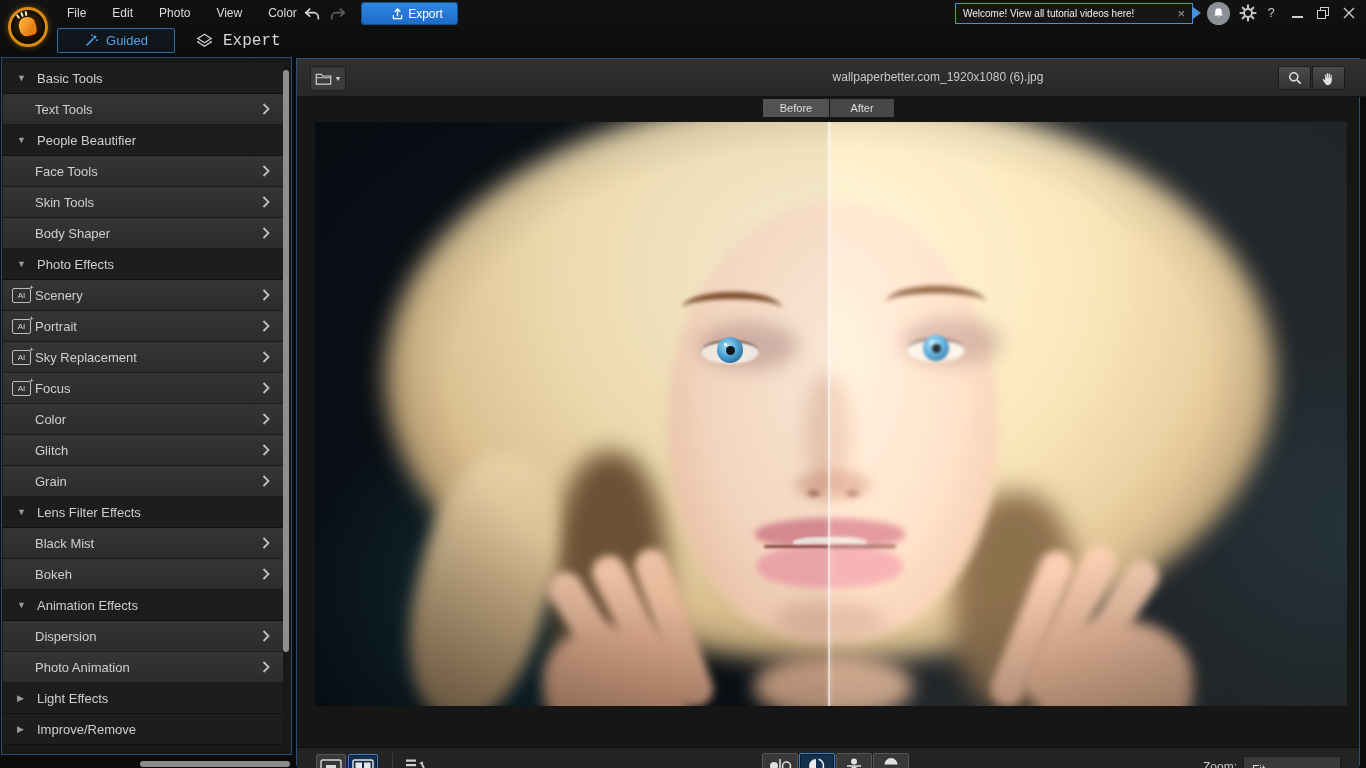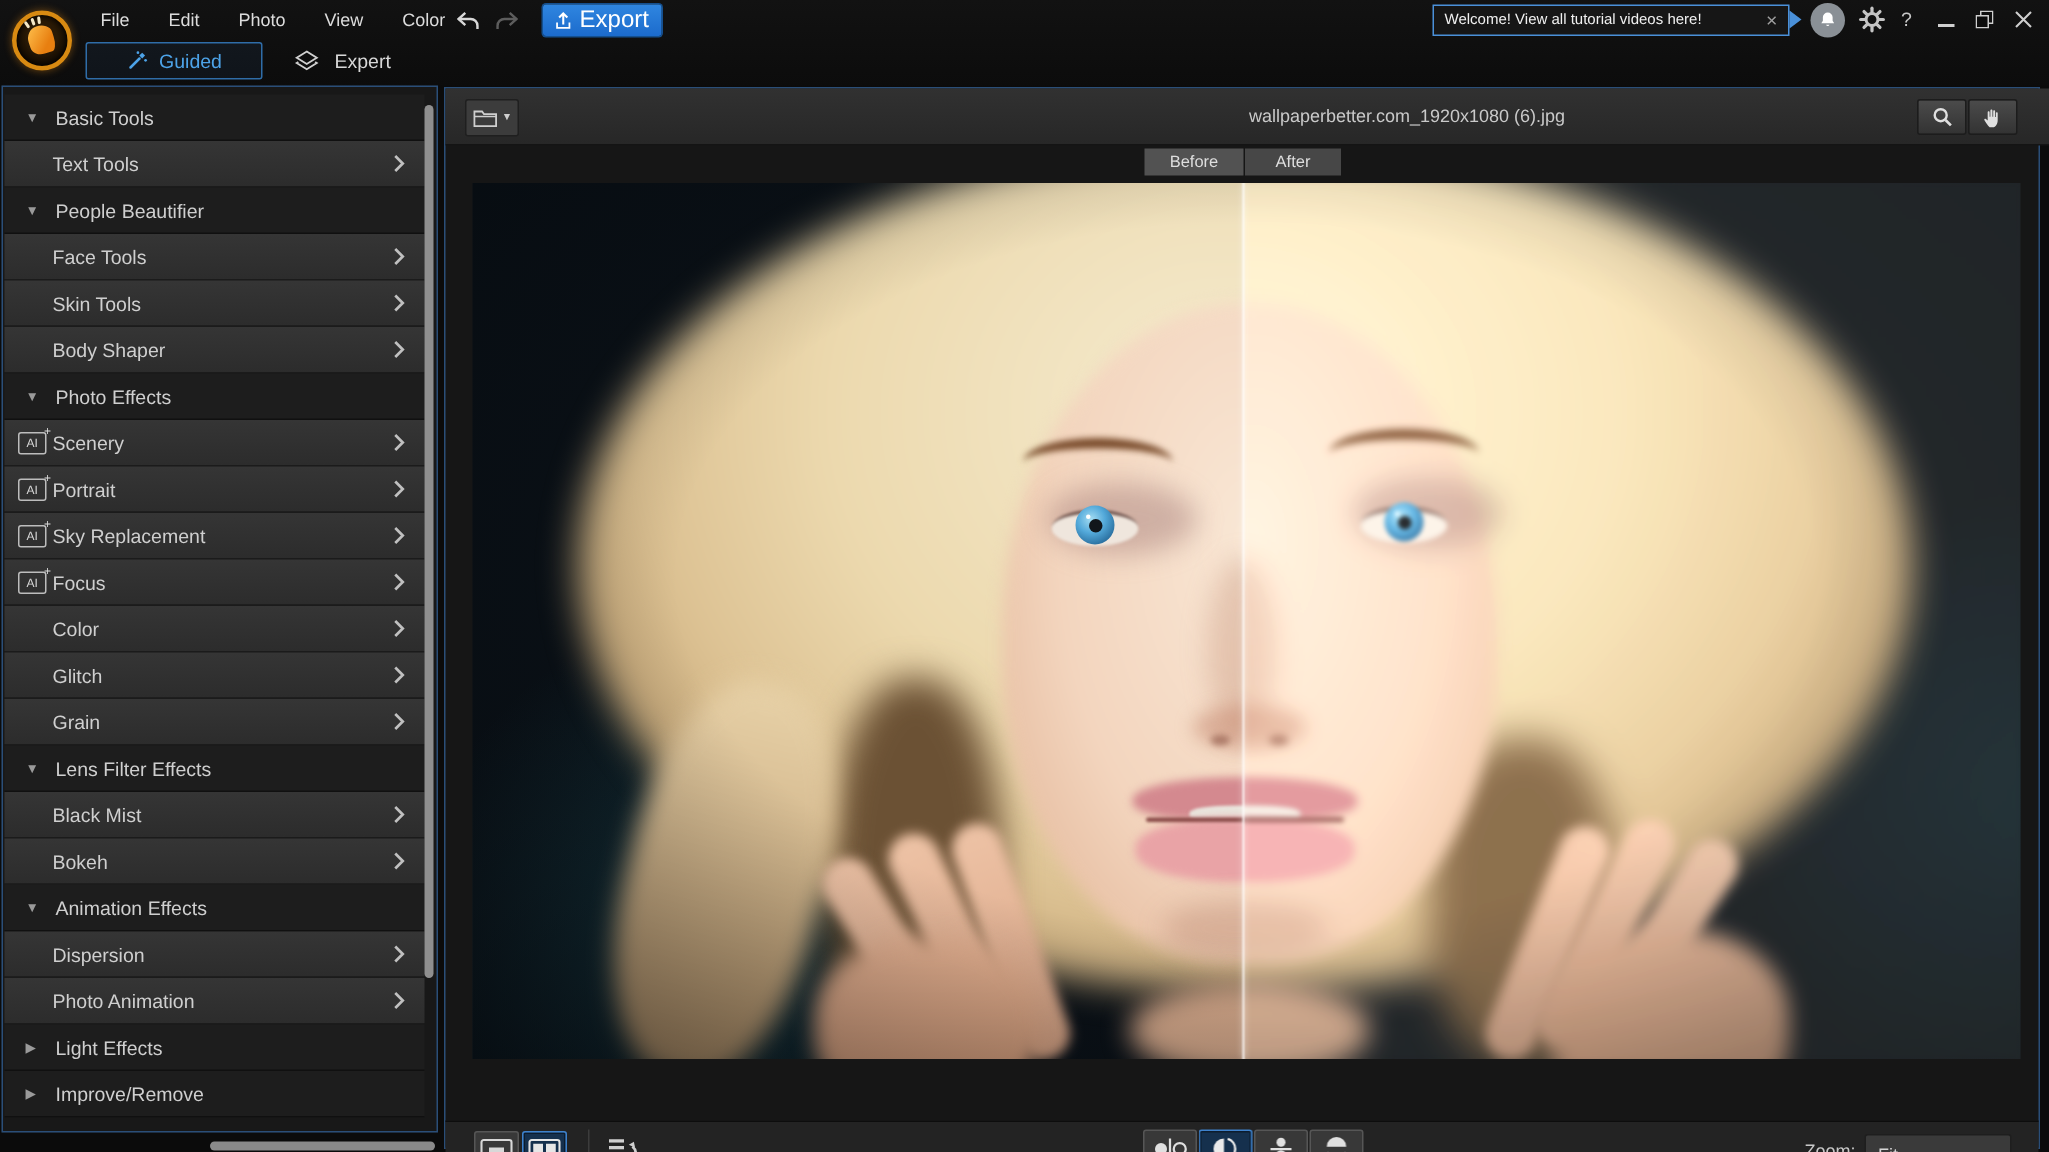--- a/index.html
+++ b/index.html
@@ -20,41 +20,41 @@
   .logo i:nth-child(3){left:14px;top:1px;transform:rotate(-8deg);}
 
   .menubar{position:absolute;left:54px;top:0;height:27px;display:flex;align-items:center;}
   .menu-item{padding:0 13px;font-size:12px;color:#dcdcdc;cursor:default;line-height:27px;}
 
   .undo-btn,.redo-btn{position:absolute;top:4px;width:22px;height:19px;display:flex;align-items:center;justify-content:center;}
   .undo-btn{left:301px;} .redo-btn{left:327px;}
 
   .export-btn{position:absolute;left:362px;top:3px;width:79px;height:21px;border-radius:2px;
         background:linear-gradient(#2f86e0,#1c6bcc);display:flex;align-items:center;justify-content:center;gap:5px;
-        font-size:16px;color:#fff;box-shadow:0 0 0 1px #15508f;}
+        font-size:12px;color:#fff;box-shadow:0 0 0 1px #15508f;padding-left:16px;}
 
   .tooltip{position:absolute;left:955px;top:3px;width:238px;height:21px;box-sizing:border-box;
         border:1px solid #4a90d9;background:#161616;display:flex;align-items:center;padding:0 7px;gap:6px;}
   .tooltip .tx{font-size:10px;color:#f0f0f0;white-space:nowrap;}
   .tooltip .cl{margin-left:auto;color:#9f9f9f;font-size:13px;line-height:13px;cursor:default;}
   .tip-arrow{position:absolute;left:1193px;top:7px;width:0;height:0;
         border-top:6px solid transparent;border-bottom:6px solid transparent;border-left:8px solid #4a90d9;}
   .bell{position:absolute;left:1207px;top:2px;width:23px;height:23px;border-radius:50%;
         background:#8a9096;display:flex;align-items:center;justify-content:center;}
   .gear{position:absolute;left:1239px;top:4px;width:18px;height:18px;}
   .help-q{position:absolute;left:1265px;top:5px;font-size:13px;color:#c8c8c8;width:12px;text-align:center;}
   .winctl{position:absolute;top:3px;width:22px;height:20px;display:flex;align-items:center;justify-content:center;}
   .wc-min{left:1286px;} .wc-max{left:1312px;} .wc-close{left:1338px;}
   .wc-min i{display:block;width:11px;height:2px;background:#cfcfcf;margin-top:8px;}
 
   .mode-guided{position:absolute;left:57px;top:28px;width:118px;height:25px;box-sizing:border-box;
         border:1px solid #2f6da8;border-radius:2px;background:rgba(45,100,160,.10);
         display:flex;align-items:center;justify-content:center;gap:7px;font-size:13px;color:#4da3e8;}
   .mode-expert{position:absolute;left:188px;top:28px;height:25px;display:flex;align-items:center;gap:8px;
-        font-size:13px;color:#d8d8d8;padding:0 6px;}
+        font-size:16px;color:#d8d8d8;padding:0 6px;font-family:Liberation Mono, monospace;}
 
   
   .sidebar{position:absolute;left:1px;top:57px;width:291px;height:698px;box-sizing:border-box;
         background:#181818;border:1px solid #2a4e78;}
   .sb-list{position:absolute;left:1px;top:5px;width:280px;}
   .sb-row{position:relative;height:30px;display:flex;align-items:center;font-size:13px;color:#cfcfcf;cursor:default;}
   .sb-row.cat{background:#1d1d1d;border-bottom:1px solid #101010;padding-left:14px;gap:10px;}
   .sb-row.itm{background:linear-gradient(#353535,#2c2c2c);border-bottom:1px solid #1b1b1b;}
   .sb-row .tri{font-size:9px;color:#9a9a9a;width:10px;}
   .sb-row.itm .lbl{margin-left:32px;}

